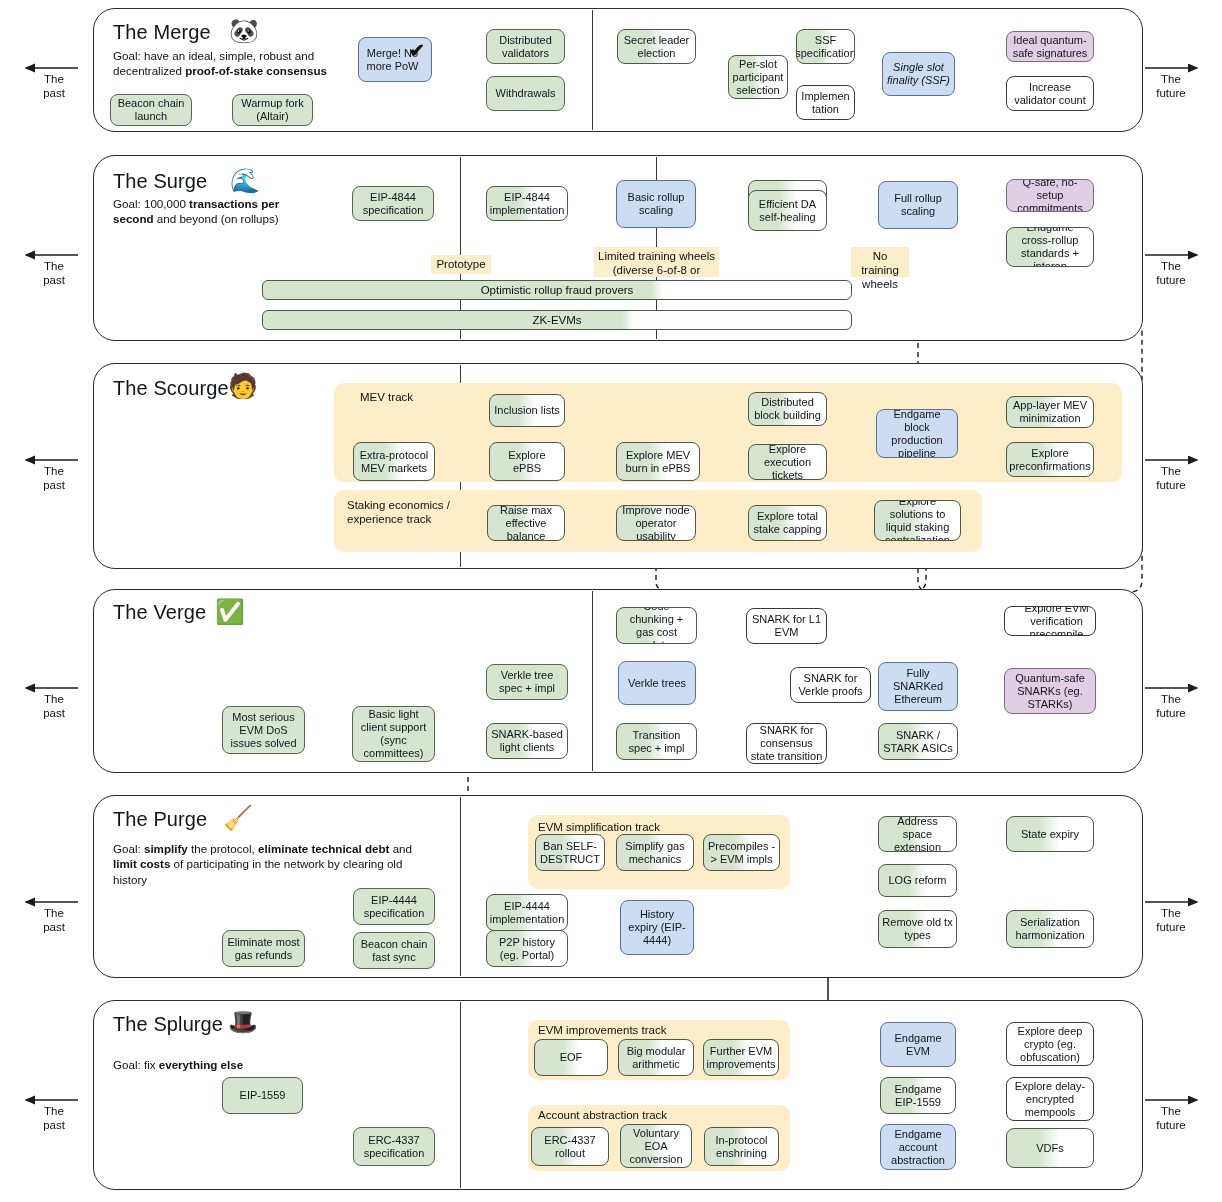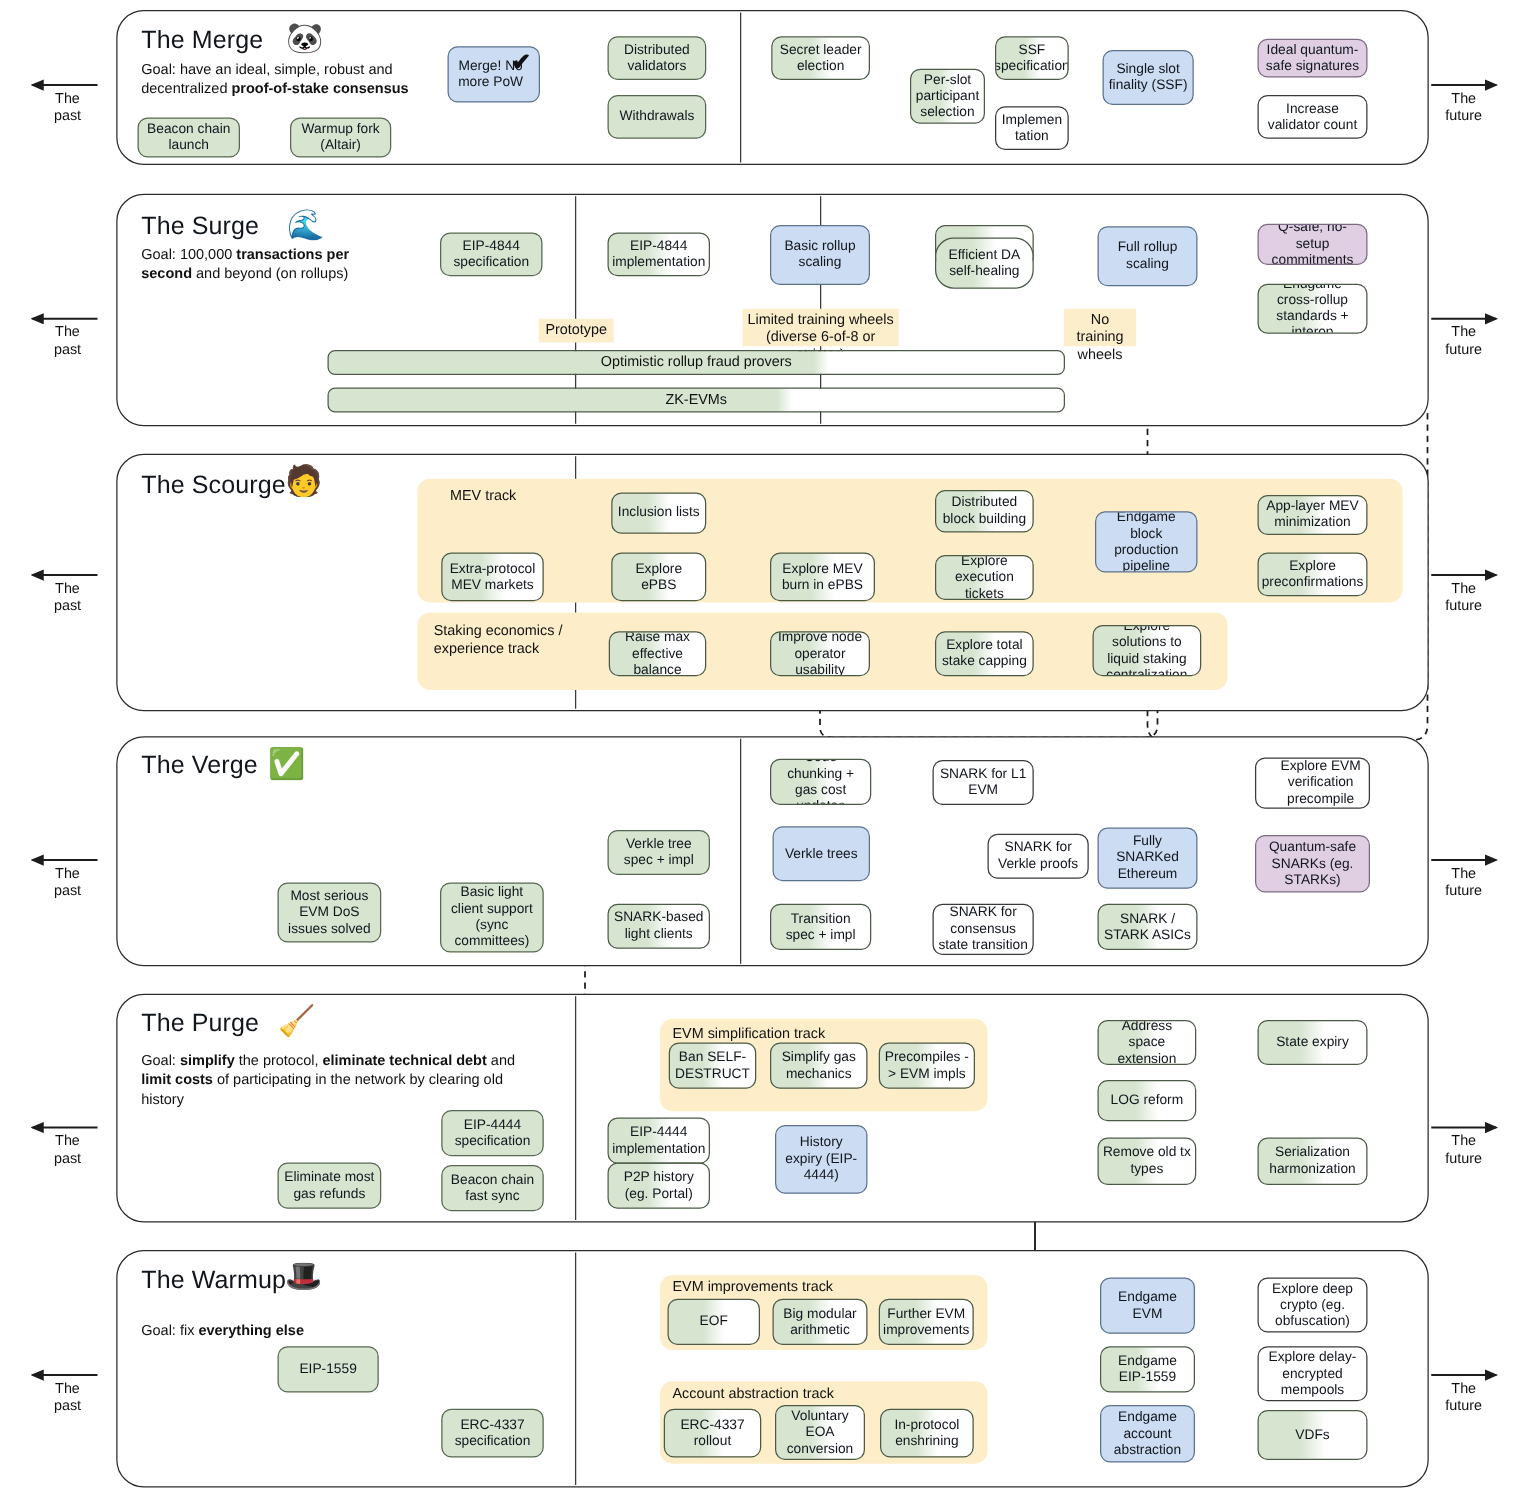--- a/index.html
+++ b/index.html
@@ -277,38 +277,38 @@
   <div class="node n-green" style="left:232px;top:94px;width:81px;height:32px;">Warmup fork (Altair)</div>
   <div class="node n-blue" style="left:358px;top:37px;width:74px;height:45px;padding-right:8px;">Merge! No more PoW</div>
   <div class="checkmark" style="left:409px;top:41px;">✔</div>
   <div class="node n-green" style="left:486px;top:29px;width:79px;height:35px;">Distributed validators</div>
   <div class="node n-green" style="left:486px;top:76px;width:79px;height:35px;">Withdrawals</div>
 
   <div class="node n-greenfade" style="left:617px;top:29px;width:79px;height:35px;">Secret leader election</div>
   <div class="node n-greenfade" style="left:796px;top:29px;width:59px;height:35px;">SSF specification</div>
   <div class="node n-greenfade" style="left:728px;top:55px;width:60px;height:44px;">Per-slot participant selection</div>
   <div class="node n-white" style="left:796px;top:85px;width:59px;height:35px;">Implemen<br>tation</div>
-  <div class="node n-blue" style="left:882px;top:40px;width:73px;height:44px;">Single slot finality (SSF)</div>
+  <div class="node n-blue" style="left:882px;top:52px;width:73px;height:44px;font-style:italic;">Single slot finality (SSF)</div>
   <div class="node n-purple" style="left:1006px;top:31px;width:88px;height:31px;">Ideal quantum-safe signatures</div>
   <div class="node n-white" style="left:1006px;top:76px;width:88px;height:35px;">Increase validator count</div>
 
   <div class="panel" style="left:93px;top:155px;width:1050px;height:186px;"></div>
   <div class="vdiv" style="left:460px;top:157px;height:182px;"></div>
   <div class="vdiv" style="left:656px;top:157px;height:182px;"></div>
   <div class="panel-title" style="left:113px;top:170px;">The Surge</div>
   <div class="panel-emoji" style="left:230px;top:169px;">🌊</div>
   <div class="panel-goal" style="left:113px;top:196px;width:185px;">
     Goal: 100,000 <b>transactions per second</b> and beyond (on rollups)
   </div>
 
   <div class="node n-green" style="left:352px;top:186px;width:82px;height:35px;">EIP-4844 specification</div>
   <div class="node n-greenfade" style="left:486px;top:186px;width:82px;height:35px;">EIP-4844 implementation</div>
   <div class="node n-blue" style="left:616px;top:180px;width:80px;height:48px;">Basic rollup scaling</div>
   <div class="node n-greenfade" style="left:748px;top:180px;width:79px;height:33px;">peerDAS</div>
-  <div class="node n-greenfade" style="left:748px;top:190px;width:79px;height:41px;top:190px;border-radius:15px;">Efficient DA self-healing</div>
+  <div class="node n-greenfade" style="left:748px;top:190px;width:79px;height:41px;top:190px;">Efficient DA self-healing</div>
   <div class="node n-blue" style="left:878px;top:181px;width:80px;height:48px;">Full rollup scaling</div>
   <div class="node n-purple" style="left:1006px;top:179px;width:88px;height:33px;">Q-safe, no-setup commitments</div>
   <div class="node n-greenfade" style="left:1006px;top:227px;width:88px;height:40px;">Endgame cross-rollup standards + interop</div>
 
   <div class="milestone" style="left:431px;top:255px;width:60px;height:19px;line-height:15px;">Prototype</div>
   <div class="milestone" style="left:594px;top:247px;width:125px;height:30px;">Limited training wheels (diverse 6-of-8 or stricter)</div>
   <div class="milestone" style="left:851px;top:247px;width:58px;height:30px;">No training wheels</div>
 
   <div class="bar" style="left:262px;top:310px;width:590px;height:20px;background:linear-gradient(90deg,#d6e4d0 0%,#d6e4d0 61%,#ffffff 63%,#ffffff 100%);">ZK-EVMs</div>
   <div class="bar" style="left:262px;top:280px;width:590px;height:20px;background:linear-gradient(90deg,#d6e4d0 0%,#d6e4d0 66%,#ffffff 68%,#ffffff 100%);">Optimistic rollup fraud provers</div>
@@ -347,21 +347,21 @@
   <div class="node n-green" style="left:486px;top:664px;width:82px;height:36px;">Verkle tree spec + impl</div>
   <div class="node n-greenfade" style="left:486px;top:723px;width:82px;height:36px;">SNARK-based light clients</div>
   <div class="node n-greenfade" style="left:616px;top:607px;width:81px;height:37px;">Code chunking + gas cost updates</div>
   <div class="node n-blue" style="left:618px;top:661px;width:78px;height:44px;">Verkle trees</div>
   <div class="node n-greenfade" style="left:616px;top:723px;width:81px;height:37px;">Transition spec + impl</div>
   <div class="node n-white" style="left:746px;top:608px;width:81px;height:36px;">SNARK for L1 EVM</div>
   <div class="node n-white" style="left:746px;top:667px;width:81px;height:36px;margin-left:44px;">SNARK for Verkle proofs</div>
   <div class="node n-white" style="left:746px;top:723px;width:81px;height:41px;">SNARK for consensus state transition</div>
   <div class="node n-blue" style="left:878px;top:662px;width:80px;height:49px;">Fully SNARKed Ethereum</div>
   <div class="node n-greenfade" style="left:878px;top:723px;width:80px;height:37px;">SNARK / STARK ASICs</div>
-  <div class="node n-white" style="left:1004px;top:606px;width:92px;height:41px;padding-left:16px;">Explore EVM verification precompile</div>
+  <div class="node n-white" style="left:1004px;top:606px;width:92px;height:30px;padding-left:16px;">Explore EVM verification precompile</div>
   <div class="node n-purple" style="left:1004px;top:668px;width:92px;height:46px;">Quantum-safe SNARKs (eg. STARKs)</div>
 
   <div class="panel" style="left:93px;top:795px;width:1050px;height:183px;"></div>
   <div class="vdiv" style="left:460px;top:797px;height:179px;"></div>
   <div class="panel-title" style="left:113px;top:808px;">The Purge</div>
   <div class="panel-emoji" style="left:223px;top:806px;">🧹</div>
   <div class="panel-goal" style="left:113px;top:841px;width:305px;">
     Goal: <b>simplify</b> the protocol, <b>eliminate technical debt</b> and <b>limit costs</b> of participating in the network by clearing old history
   </div>
 
@@ -380,21 +380,21 @@
   <div class="node n-blue" style="left:620px;top:900px;width:74px;height:55px;">History expiry (EIP-4444)</div>
 
   <div class="node n-greenfade" style="left:878px;top:816px;width:79px;height:36px;">Address space extension</div>
   <div class="node n-greenfade" style="left:1006px;top:816px;width:88px;height:36px;">State expiry</div>
   <div class="node n-greenfade" style="left:878px;top:864px;width:79px;height:33px;">LOG reform</div>
   <div class="node n-greenfade" style="left:878px;top:910px;width:79px;height:38px;">Remove old tx types</div>
   <div class="node n-greenfade" style="left:1006px;top:910px;width:88px;height:38px;">Serialization harmonization</div>
 
   <div class="panel" style="left:93px;top:1000px;width:1050px;height:190px;"></div>
   <div class="vdiv" style="left:460px;top:1002px;height:186px;"></div>
-  <div class="panel-title" style="left:113px;top:1013px;">The Warmup</div>
+  <div class="panel-title" style="left:113px;top:1013px;">The Splurge</div>
   <div class="panel-emoji" style="left:228px;top:1010px;">🎩</div>
   <div class="panel-goal" style="left:113px;top:1057px;width:260px;">
     Goal: fix <b>everything else</b>
   </div>
 
   <div class="track" style="left:528px;top:1020px;width:262px;height:60px;"></div>
   <div class="track-label" style="left:538px;top:1023px;">EVM improvements track</div>
   <div class="track" style="left:528px;top:1105px;width:262px;height:66px;"></div>
   <div class="track-label" style="left:538px;top:1108px;">Account abstraction track</div>
 

